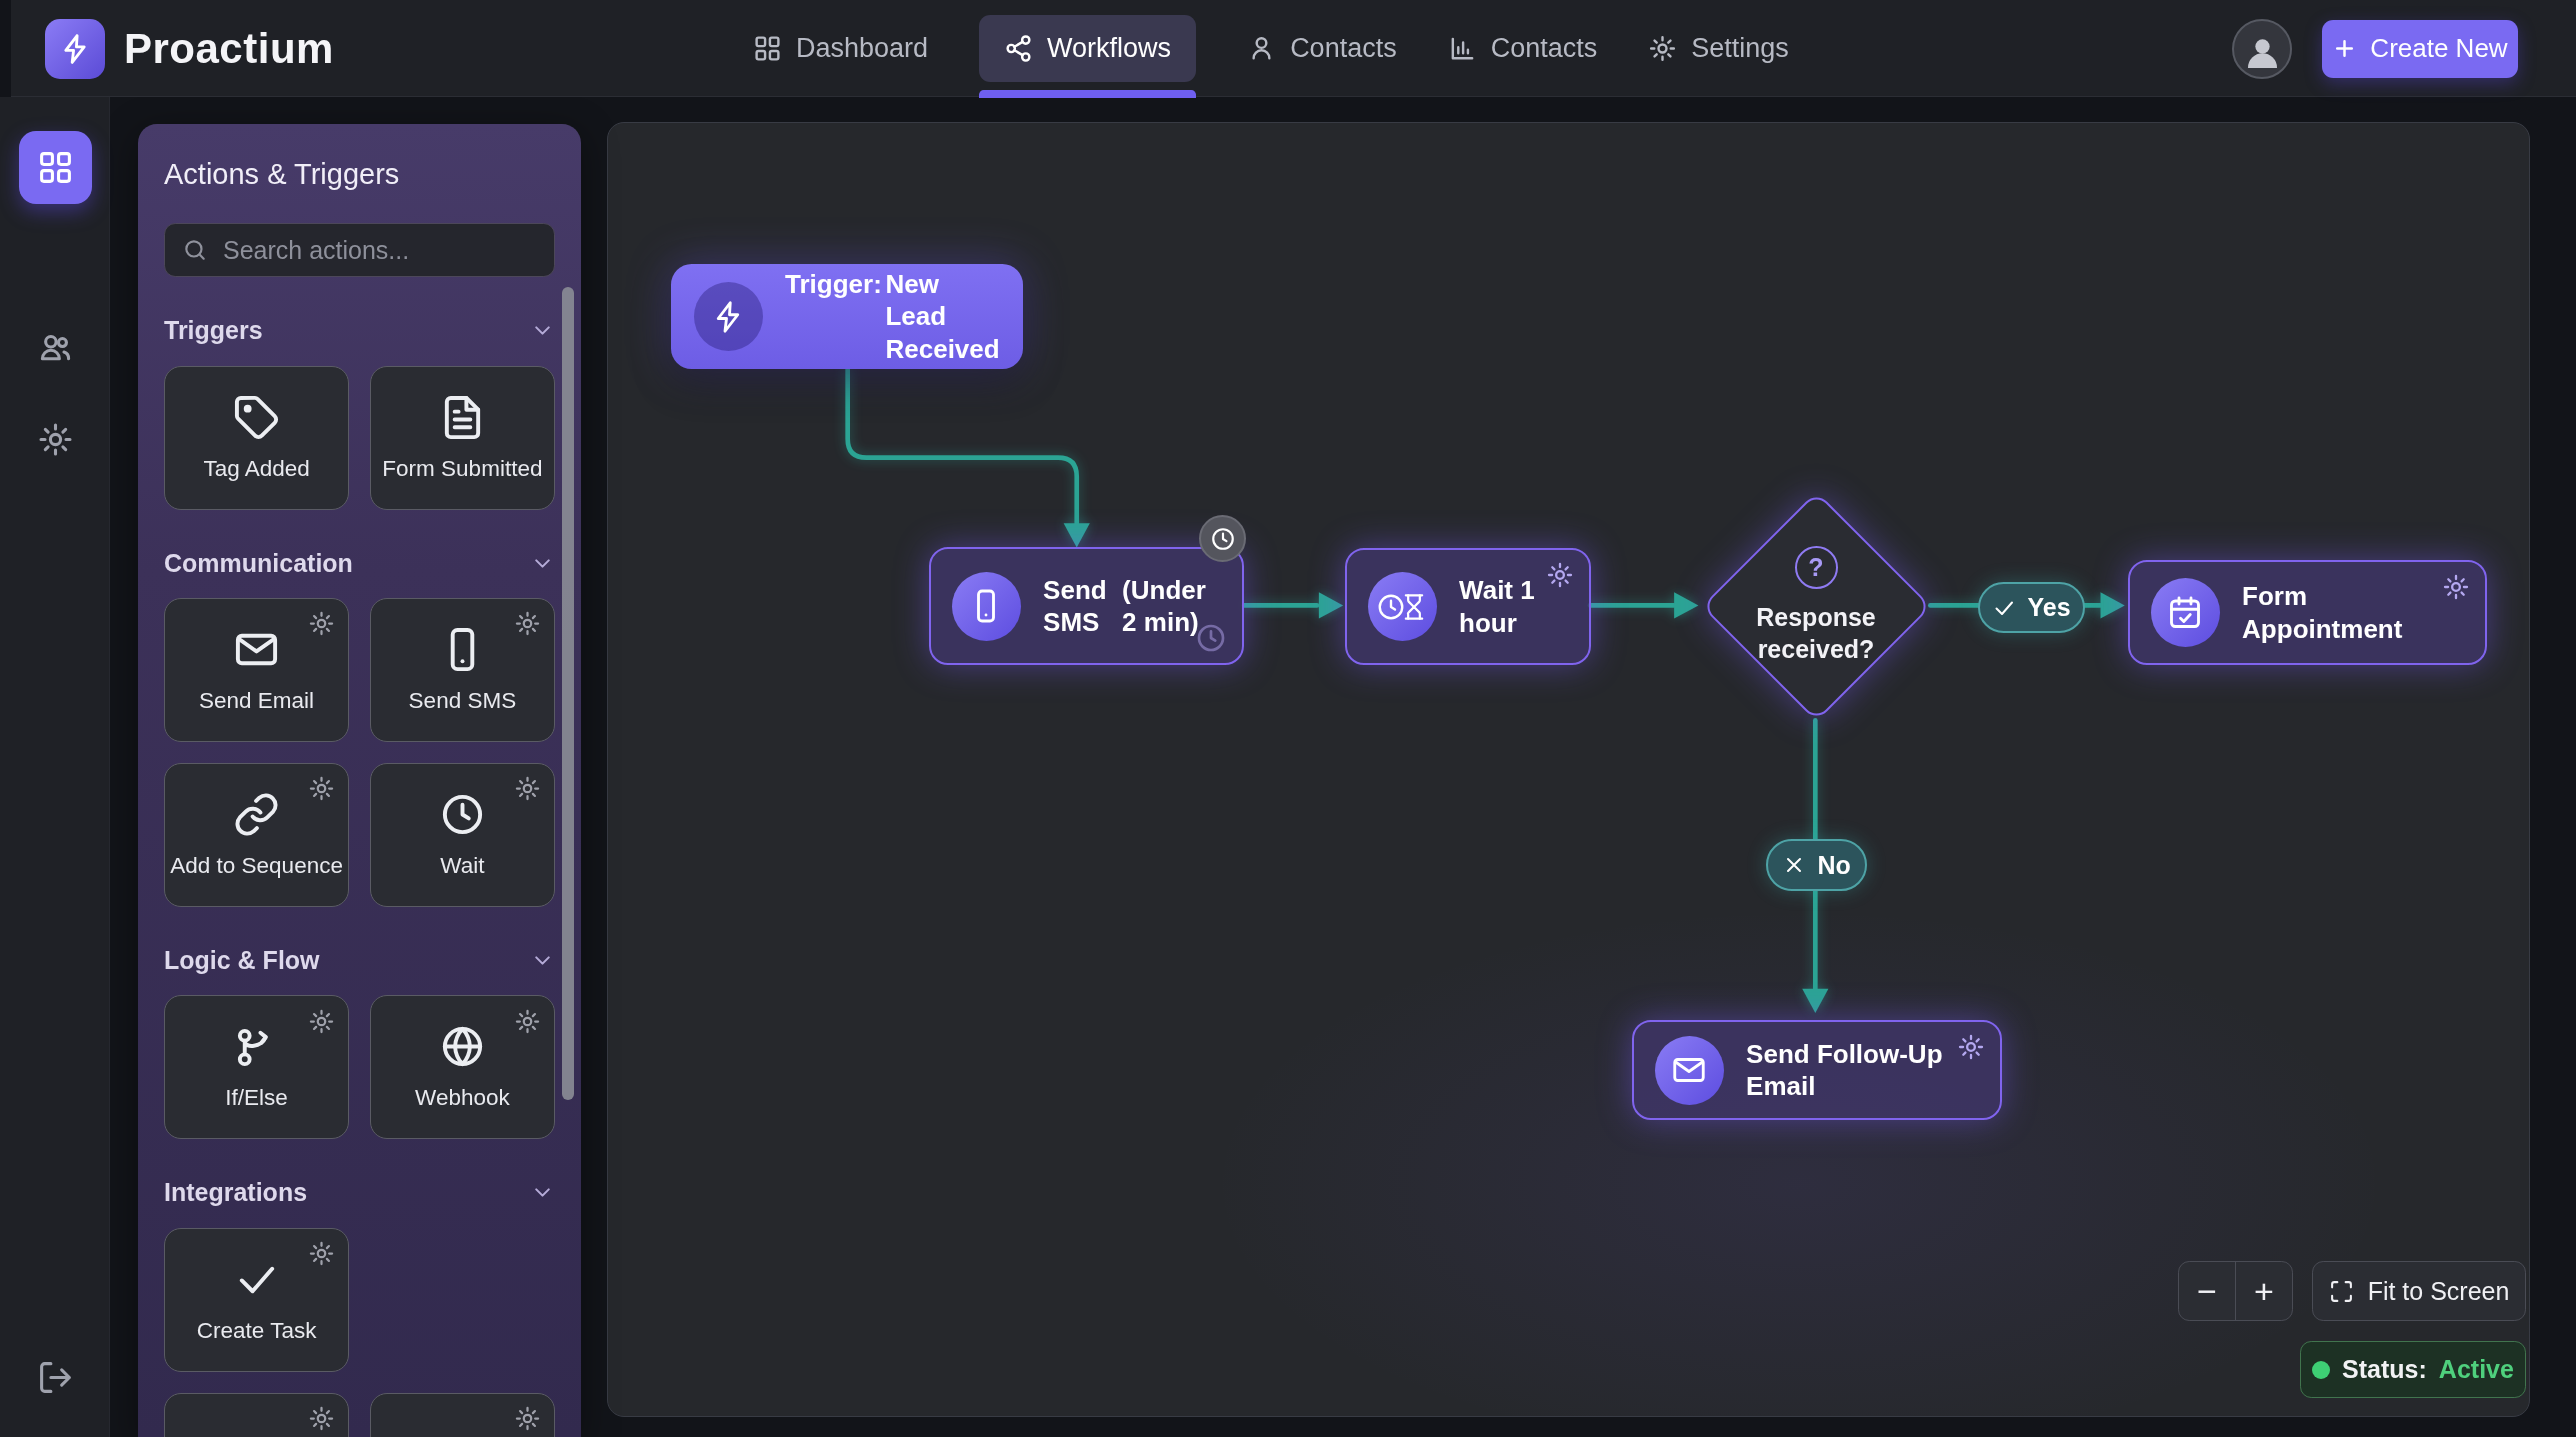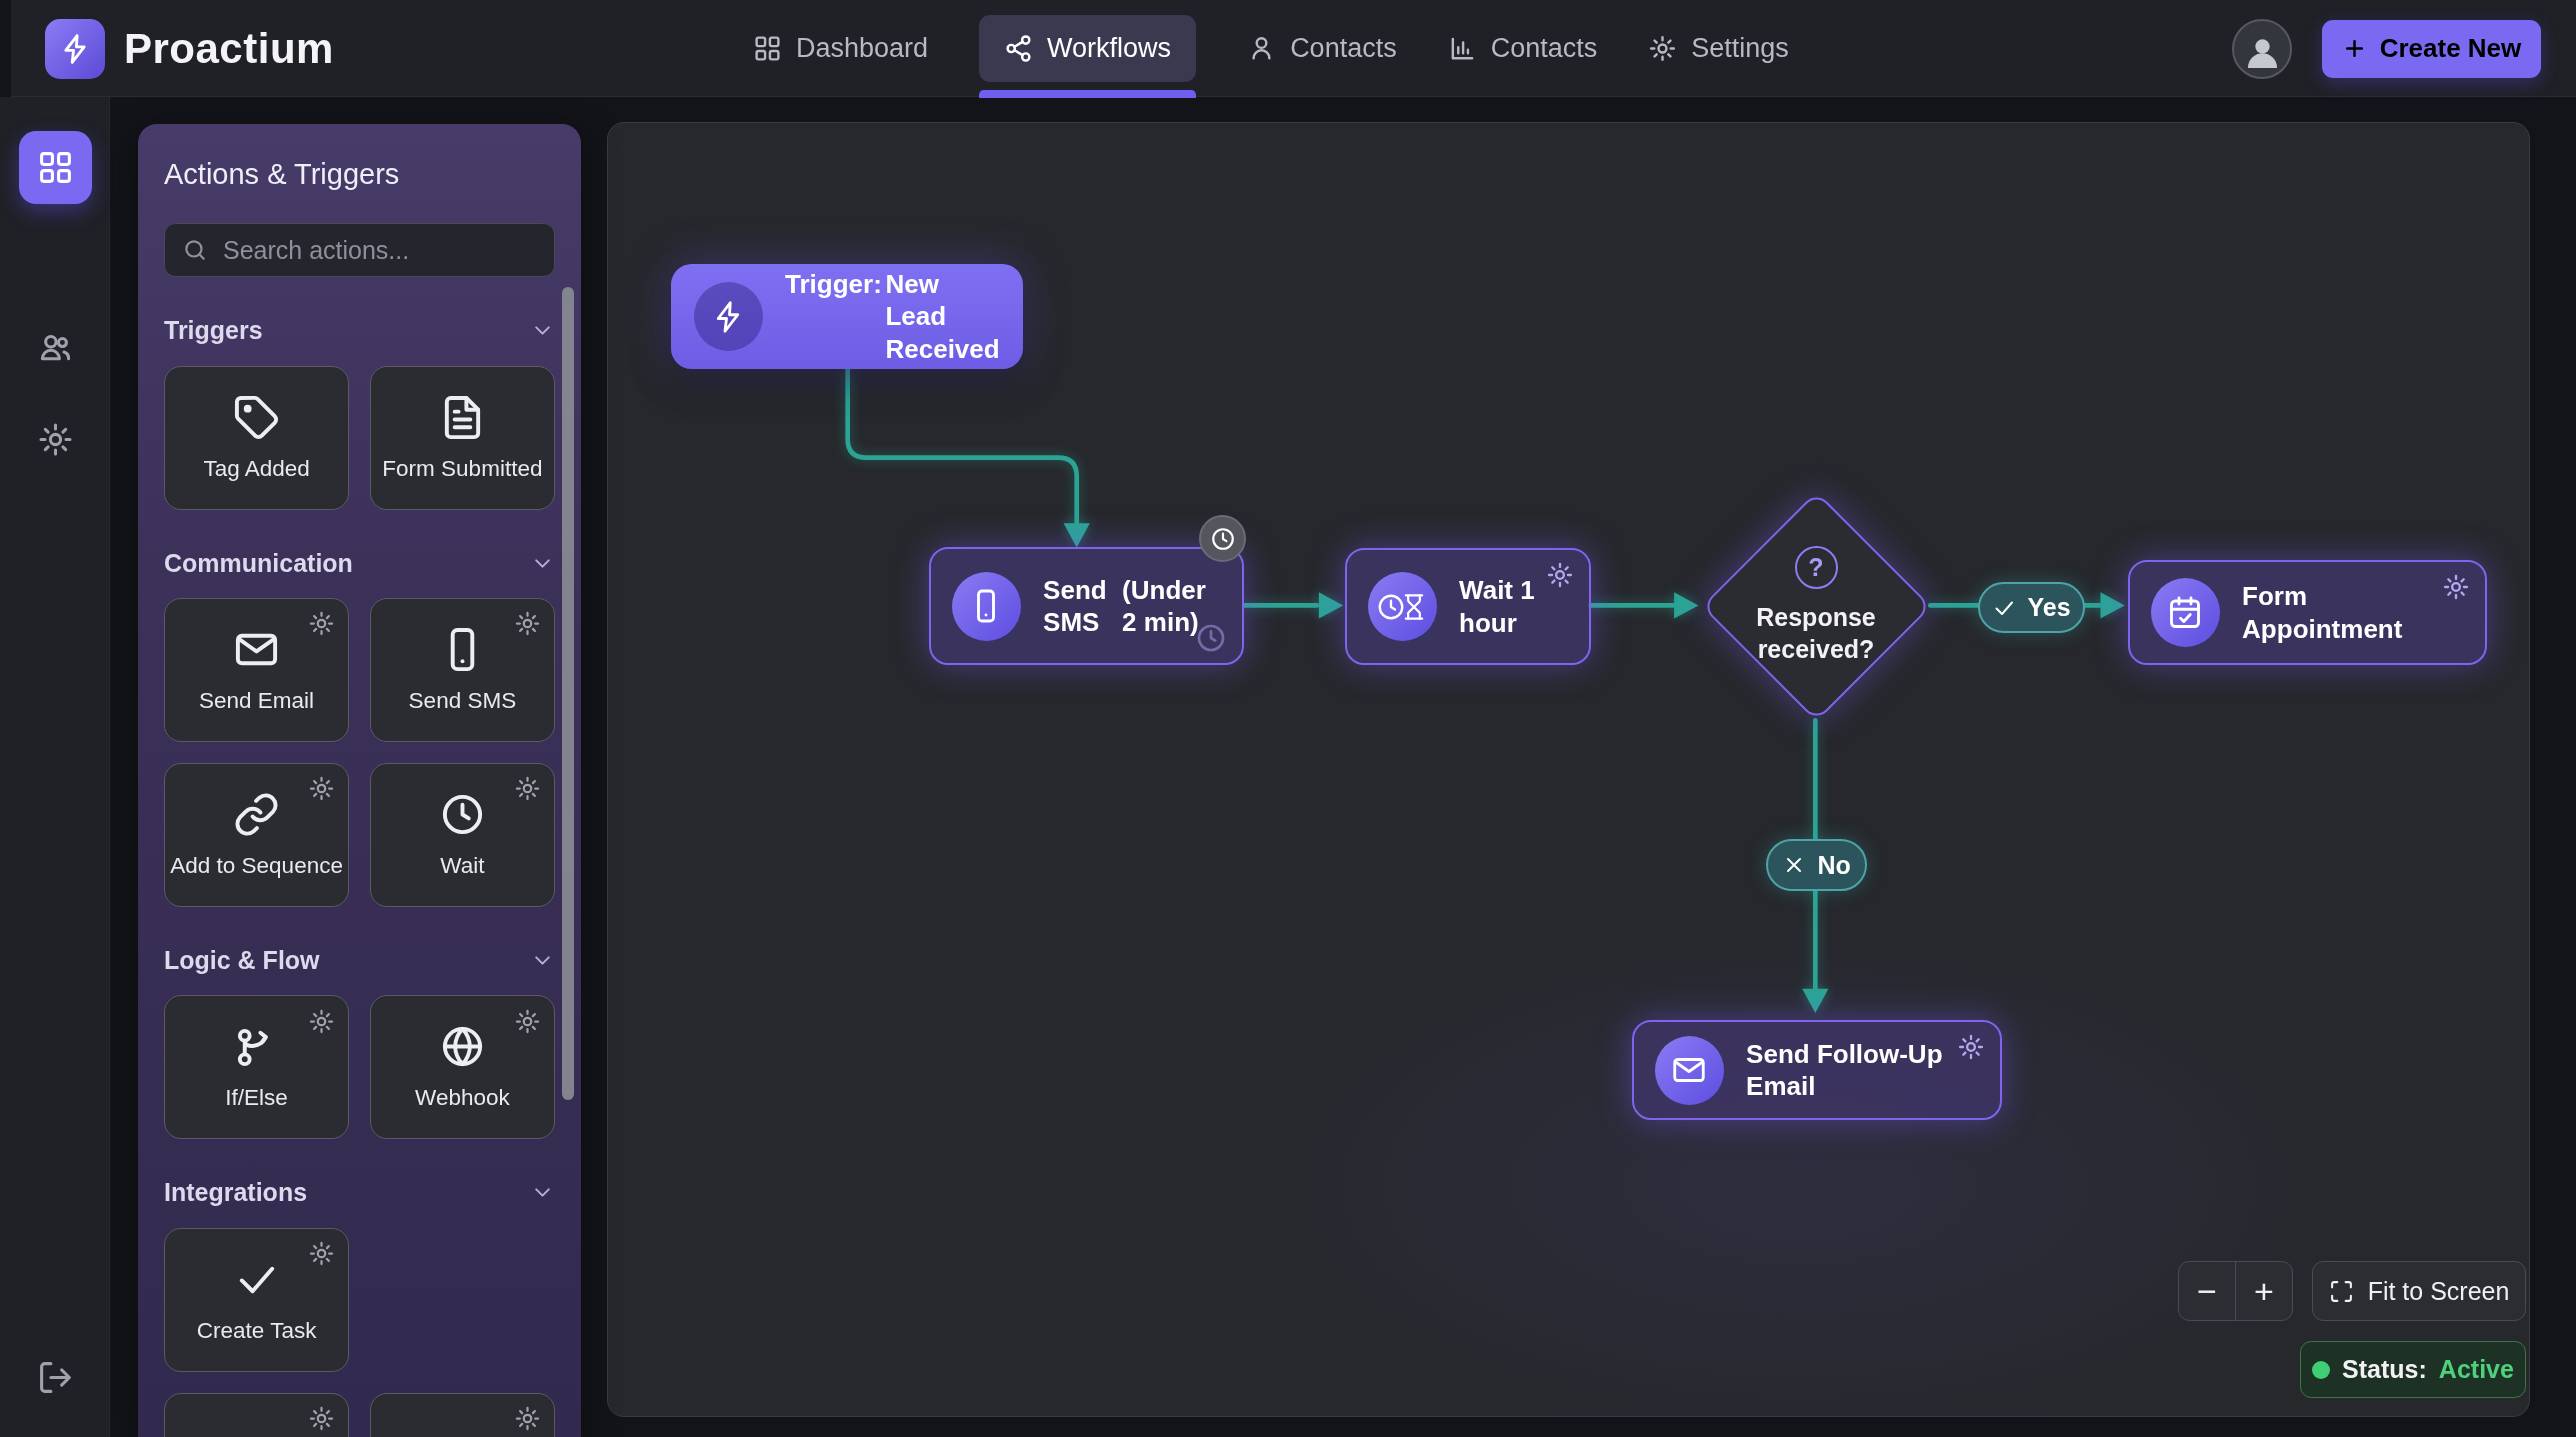--- a/index.html
+++ b/index.html
@@ -16,23 +16,23 @@
     display:flex; align-items:center; justify-content:center; color:#fff; }
   .brand-name { font-size:42px; font-weight:700; color:#f4f4f7; letter-spacing:0.5px; }
   .nav-links { position:absolute; left:742px; top:0; height:97px; display:flex; align-items:center; gap:51px; }
   .nav-item { display:flex; align-items:center; gap:14px; color:#b7bac4; font-size:27px; cursor:pointer; }
   .nav-item .ic { width:29px; height:29px; }
   .nav-item.active { position:relative; background:#3a3950; color:#ffffff; padding:18px 25px; border-radius:11.2px; }
   .nav-item.active::after { content:""; position:absolute; left:0; right:0; bottom:-16px; height:8.4px;
     background:#6f5ff0; border-radius:4.7px 4.7px 0 0; }
   .avatar { position:absolute; left:2221px; top:19px; width:60px; height:60px; border-radius:50%;
     background:#34363d; border:2.8px solid #565962; display:flex; align-items:center; justify-content:center; overflow:hidden; }
-  .btn-create { position:absolute; left:2311px; top:19.7px; width:219px; height:58px; border-radius:11.2px;
-    background:#7a6af2; color:#000000; display:flex; align-items:center; justify-content:center; gap:13px;
-    font-size:26px; font-weight:700; cursor:pointer; box-shadow:0 5.6px 17px rgba(90,70,220,.35); }
+  .btn-create { position:absolute; left:2311px; top:19.7px; width:196px; height:58px; border-radius:11.2px;
+    background:#7a6af2; color:#ffffff; display:flex; align-items:center; justify-content:center; gap:13px;
+    font-size:26px; font-weight:400; cursor:pointer; box-shadow:0 5.6px 17px rgba(90,70,220,.35); }
   .btn-create .ic { width:25px; height:25px; stroke-width:2.4; }
 
   
   .rail { position:absolute; left:0; top:97px; width:110px; height:1340px; background:#1f2126;
     border-right:1.9px solid #26282f; z-index:20; }
   .rail-active { position:absolute; left:19px; top:34px; width:73px; height:73px; border-radius:17px;
     background:#7a6af2; color:#fff; display:flex; align-items:center; justify-content:center;
     box-shadow:0 7.5px 20.6px rgba(90,70,220,.45); cursor:pointer; }
   .rail-active .ic { width:37px; height:37px; }
   .rail-btn { position:absolute; left:37px; width:37px; height:37px; color:#9fa2ad; cursor:pointer; }

